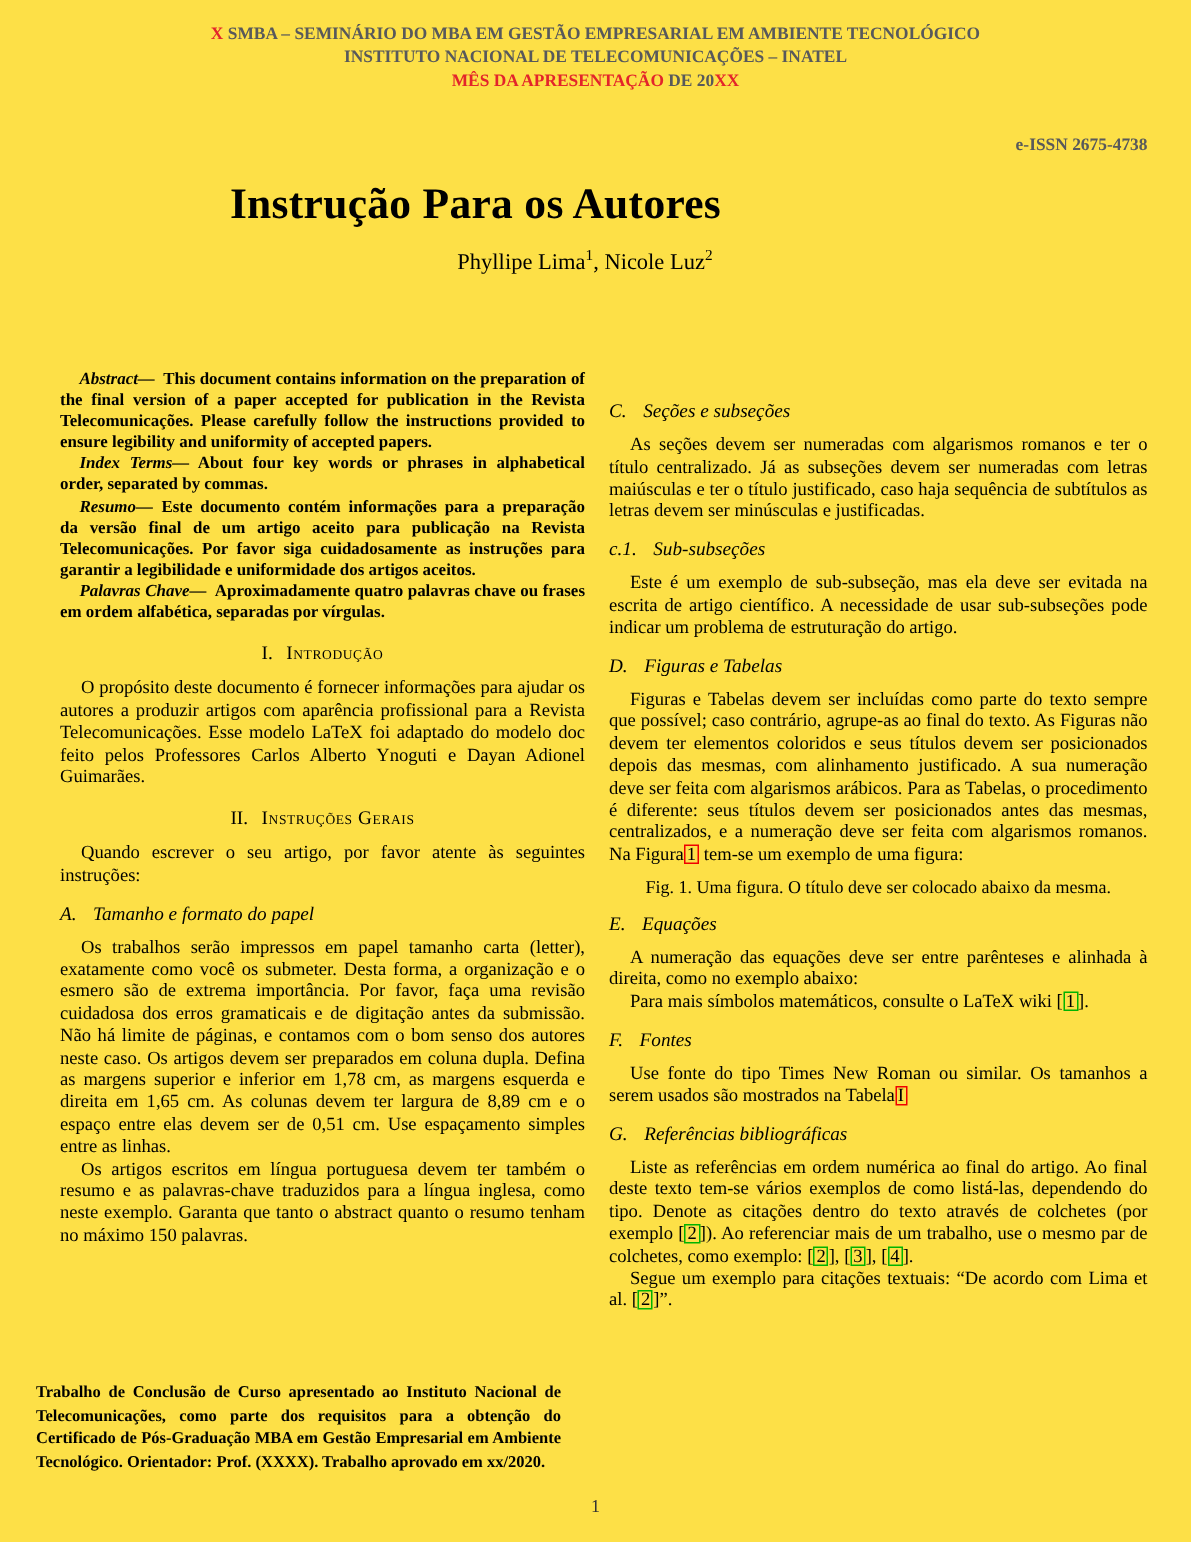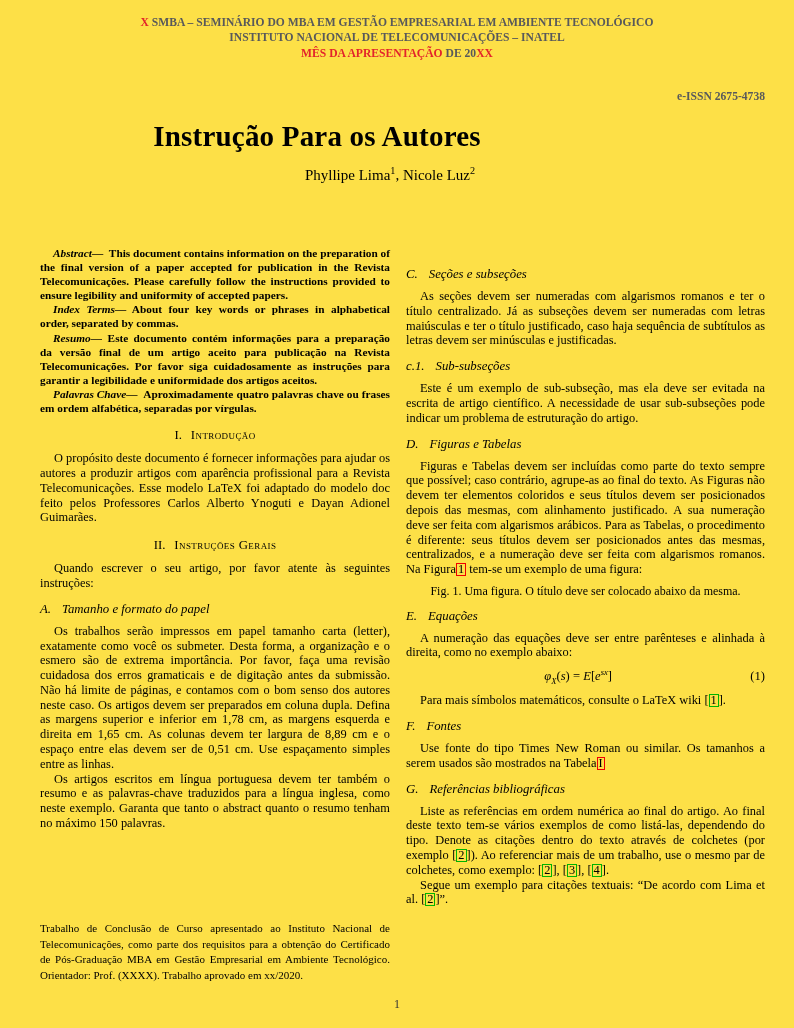--- a/index.html
+++ b/index.html
@@ -57,22 +57,22 @@
     font-weight:bold;font-style:italic;font-size:15px;line-height:18.5px;color:#21208a;
   }
   .logo-light{color:#9a9ad6;text-shadow:1px 1px 0 #0e0e45;}
   .caption{font-size:12px;line-height:12.6px;margin:8px 0 0;text-align:center;}
   
   .eq-row{display:flex;align-items:center;margin:9px 0;font-size:12.6px;}
   .eq-body{flex:1;text-align:center;text-indent:0;}
   .eq-num{text-align:right;text-indent:0;}
   
   .footnote{
-    position:absolute;left:40px;top:921px;width:350px;
-    font-size:11px;line-height:15.6px;text-align:justify;
+    position:absolute;left:24px;top:921px;width:350px;
+    font-size:11px;line-height:15.6px;text-align:justify;font-weight:bold;
   }
   .page-number{
     position:absolute;top:997px;left:0;width:794px;text-align:center;font-size:12px;color:#333;
   }
 </style>
 </head>
 <body>
 
 <div class="page">
 
@@ -133,24 +133,20 @@
     </div>
     <p class="p"><span>Figuras e Tabelas devem ser incluídas como parte do texto sempre que possível; caso contrário, agrupe-as ao final do texto. As Figuras não devem ter elementos coloridos e seus títulos devem ser posicionados depois das mesmas, com alinhamento justificado. A sua numeração deve ser feita com algarismos arábicos. Para as Tabelas, o procedimento é diferente: seus títulos devem ser posicionados antes das mesmas, centralizados, e a numeração deve ser feita com algarismos romanos. Na Figura</span><span class="refbox refbox-red">1</span><span> tem-se um exemplo de uma figura:</span></p>
 
     <p class="caption">Fig. 1. Uma figura. O título deve ser colocado abaixo da mesma.</p>
 
     <div class="sub">
       <span class="sub-num">E.</span><span>Equações</span>
     </div>
     <p class="p">A numeração das equações deve ser entre parênteses e alinhada à direita, como no exemplo abaixo:</p>
 
-    <div class="eq-row">
-      <span class="eq-body"><span class="i">φ</span><span class="sub-s i">X</span><span>(</span><span class="i">s</span><span>) = </span><span class="i">E</span><span>[</span><span class="i">e</span><span class="sup i">sx</span><span>]</span></span>
-      <span class="eq-num">(1)</span>
-    </div>
     <p class="p"><span>Para mais símbolos matemáticos, consulte o LaTeX wiki [</span><span class="refbox refbox-green">1</span><span>].</span></p>
 
     <div class="sub">
       <span class="sub-num">F.</span><span>Fontes</span>
     </div>
     <p class="p"><span>Use fonte do tipo Times New Roman ou similar. Os tamanhos a serem usados são mostrados na Tabela</span><span class="refbox refbox-red">I</span></p>
 
     <div class="sub">
       <span class="sub-num">G.</span><span>Referências bibliográficas</span>
     </div>

